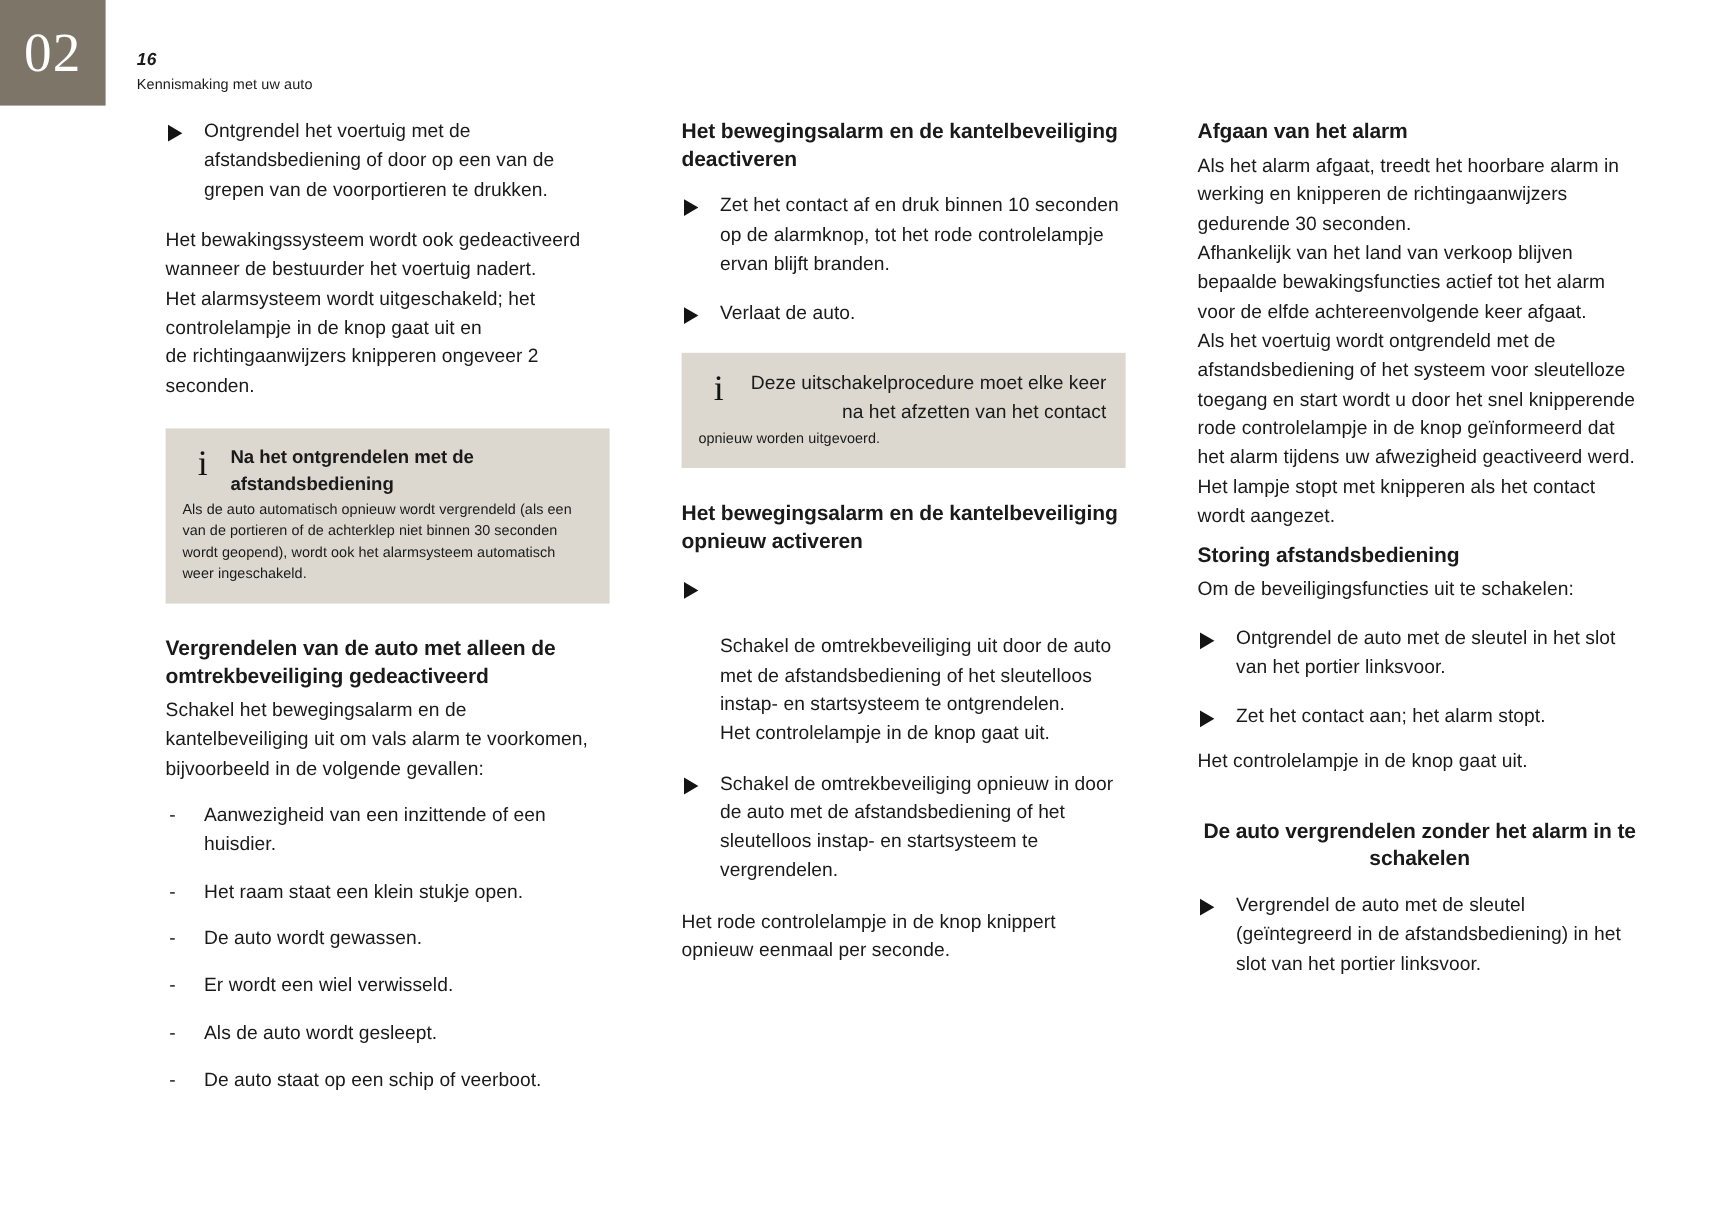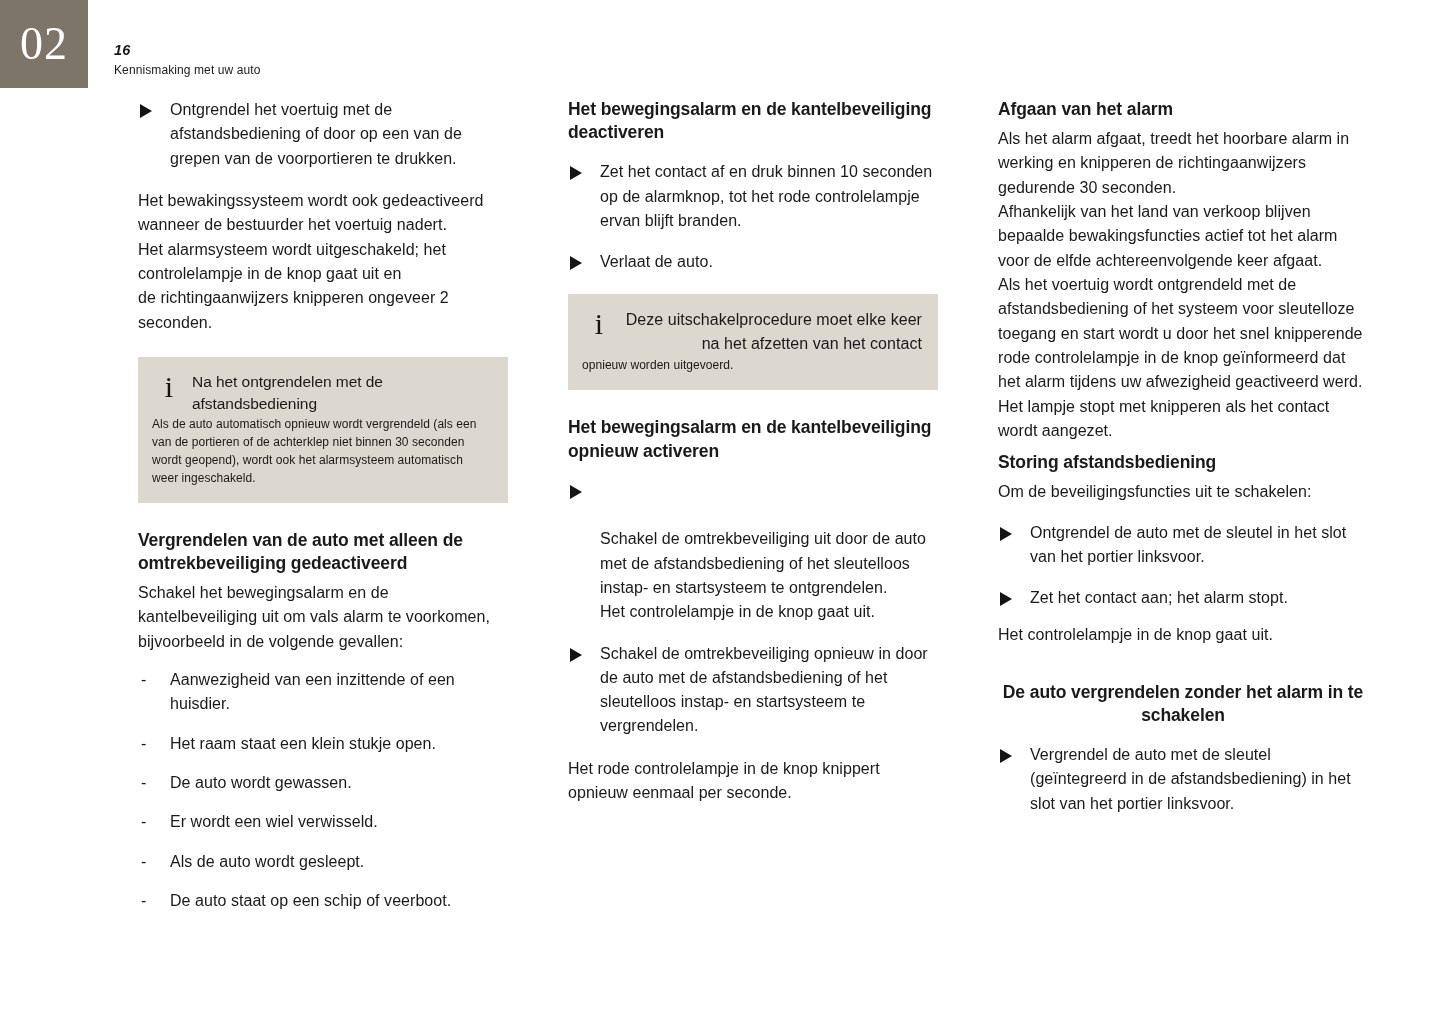--- a/index.html
+++ b/index.html
@@ -157,21 +157,21 @@
     font-family: "Liberation Serif", serif;
     font-size: 30px;
     line-height: 0.95;
     font-weight: 400;
     width: 34px;
     text-align: center;
     padding-top: 2px;
     color: #141414;
   }
   .infobox .ib-title {
-    font-weight: normal;
+    font-weight: bold;
     font-size: 15.5px;
     line-height: 1.42;
     letter-spacing: -0.05px;
     display: block;
     overflow: hidden;
     padding-left: 6px;
   }
   .infobox .ib-text {
     display: block;
     clear: none;

